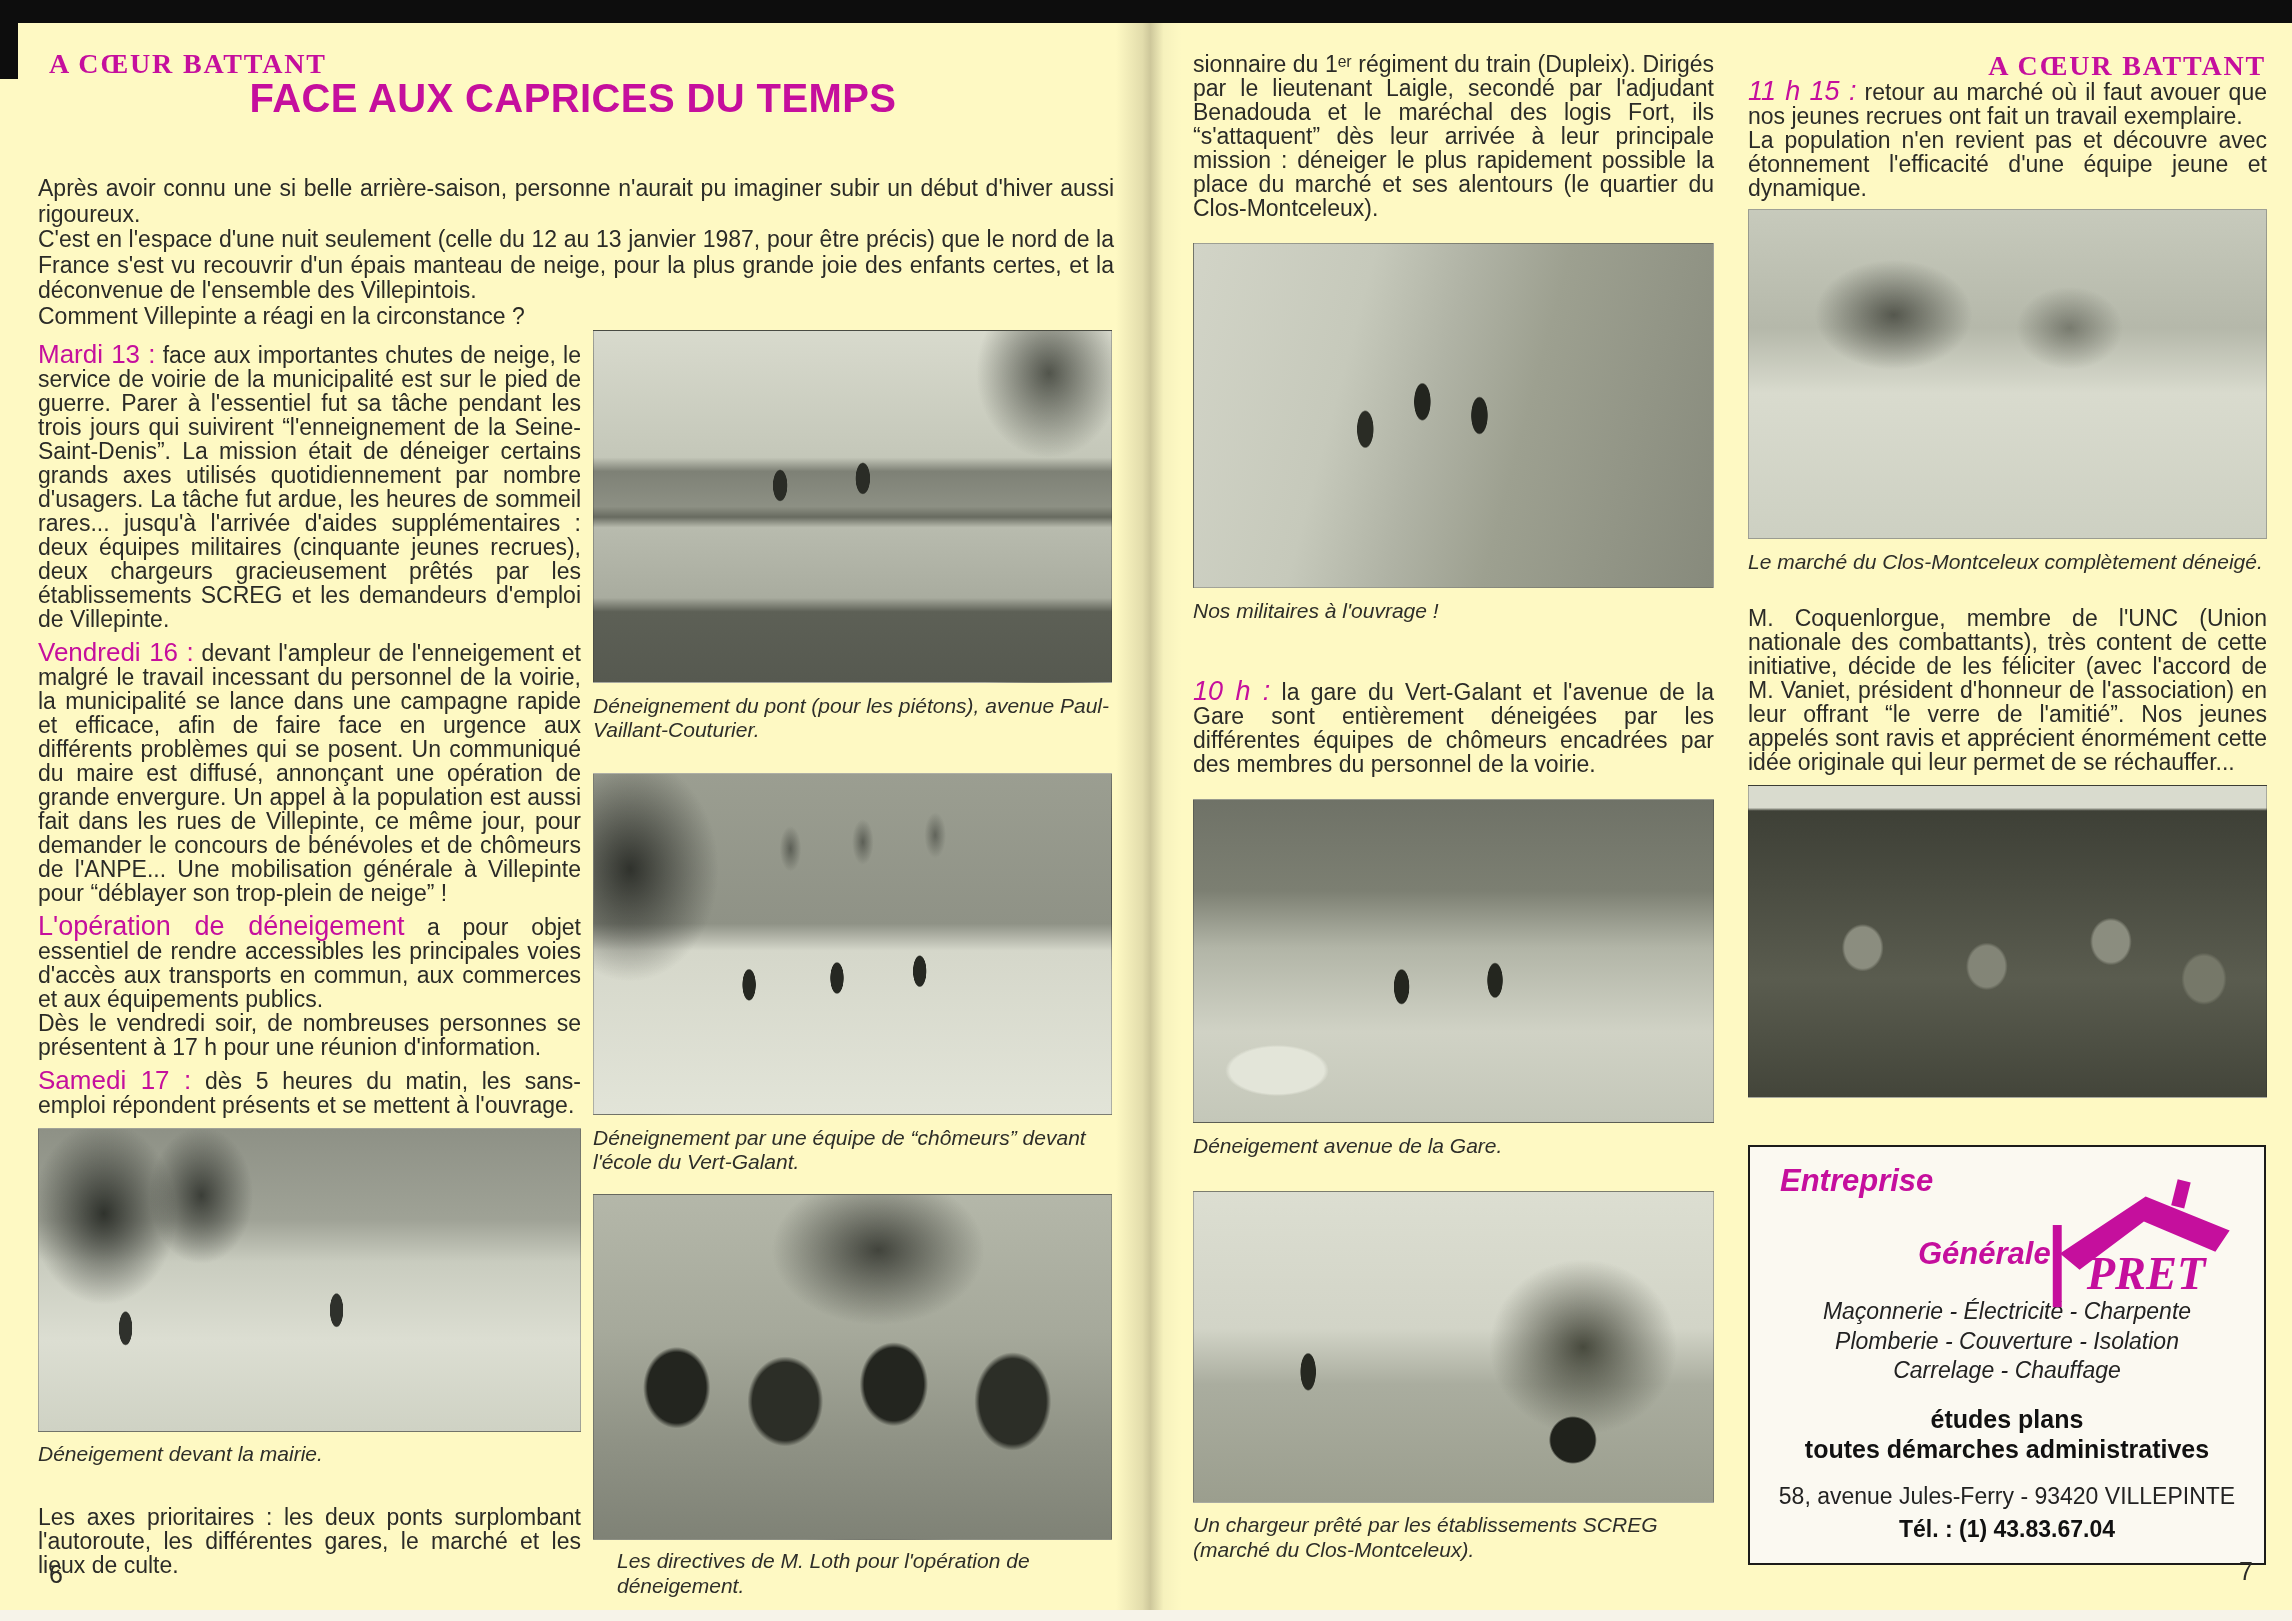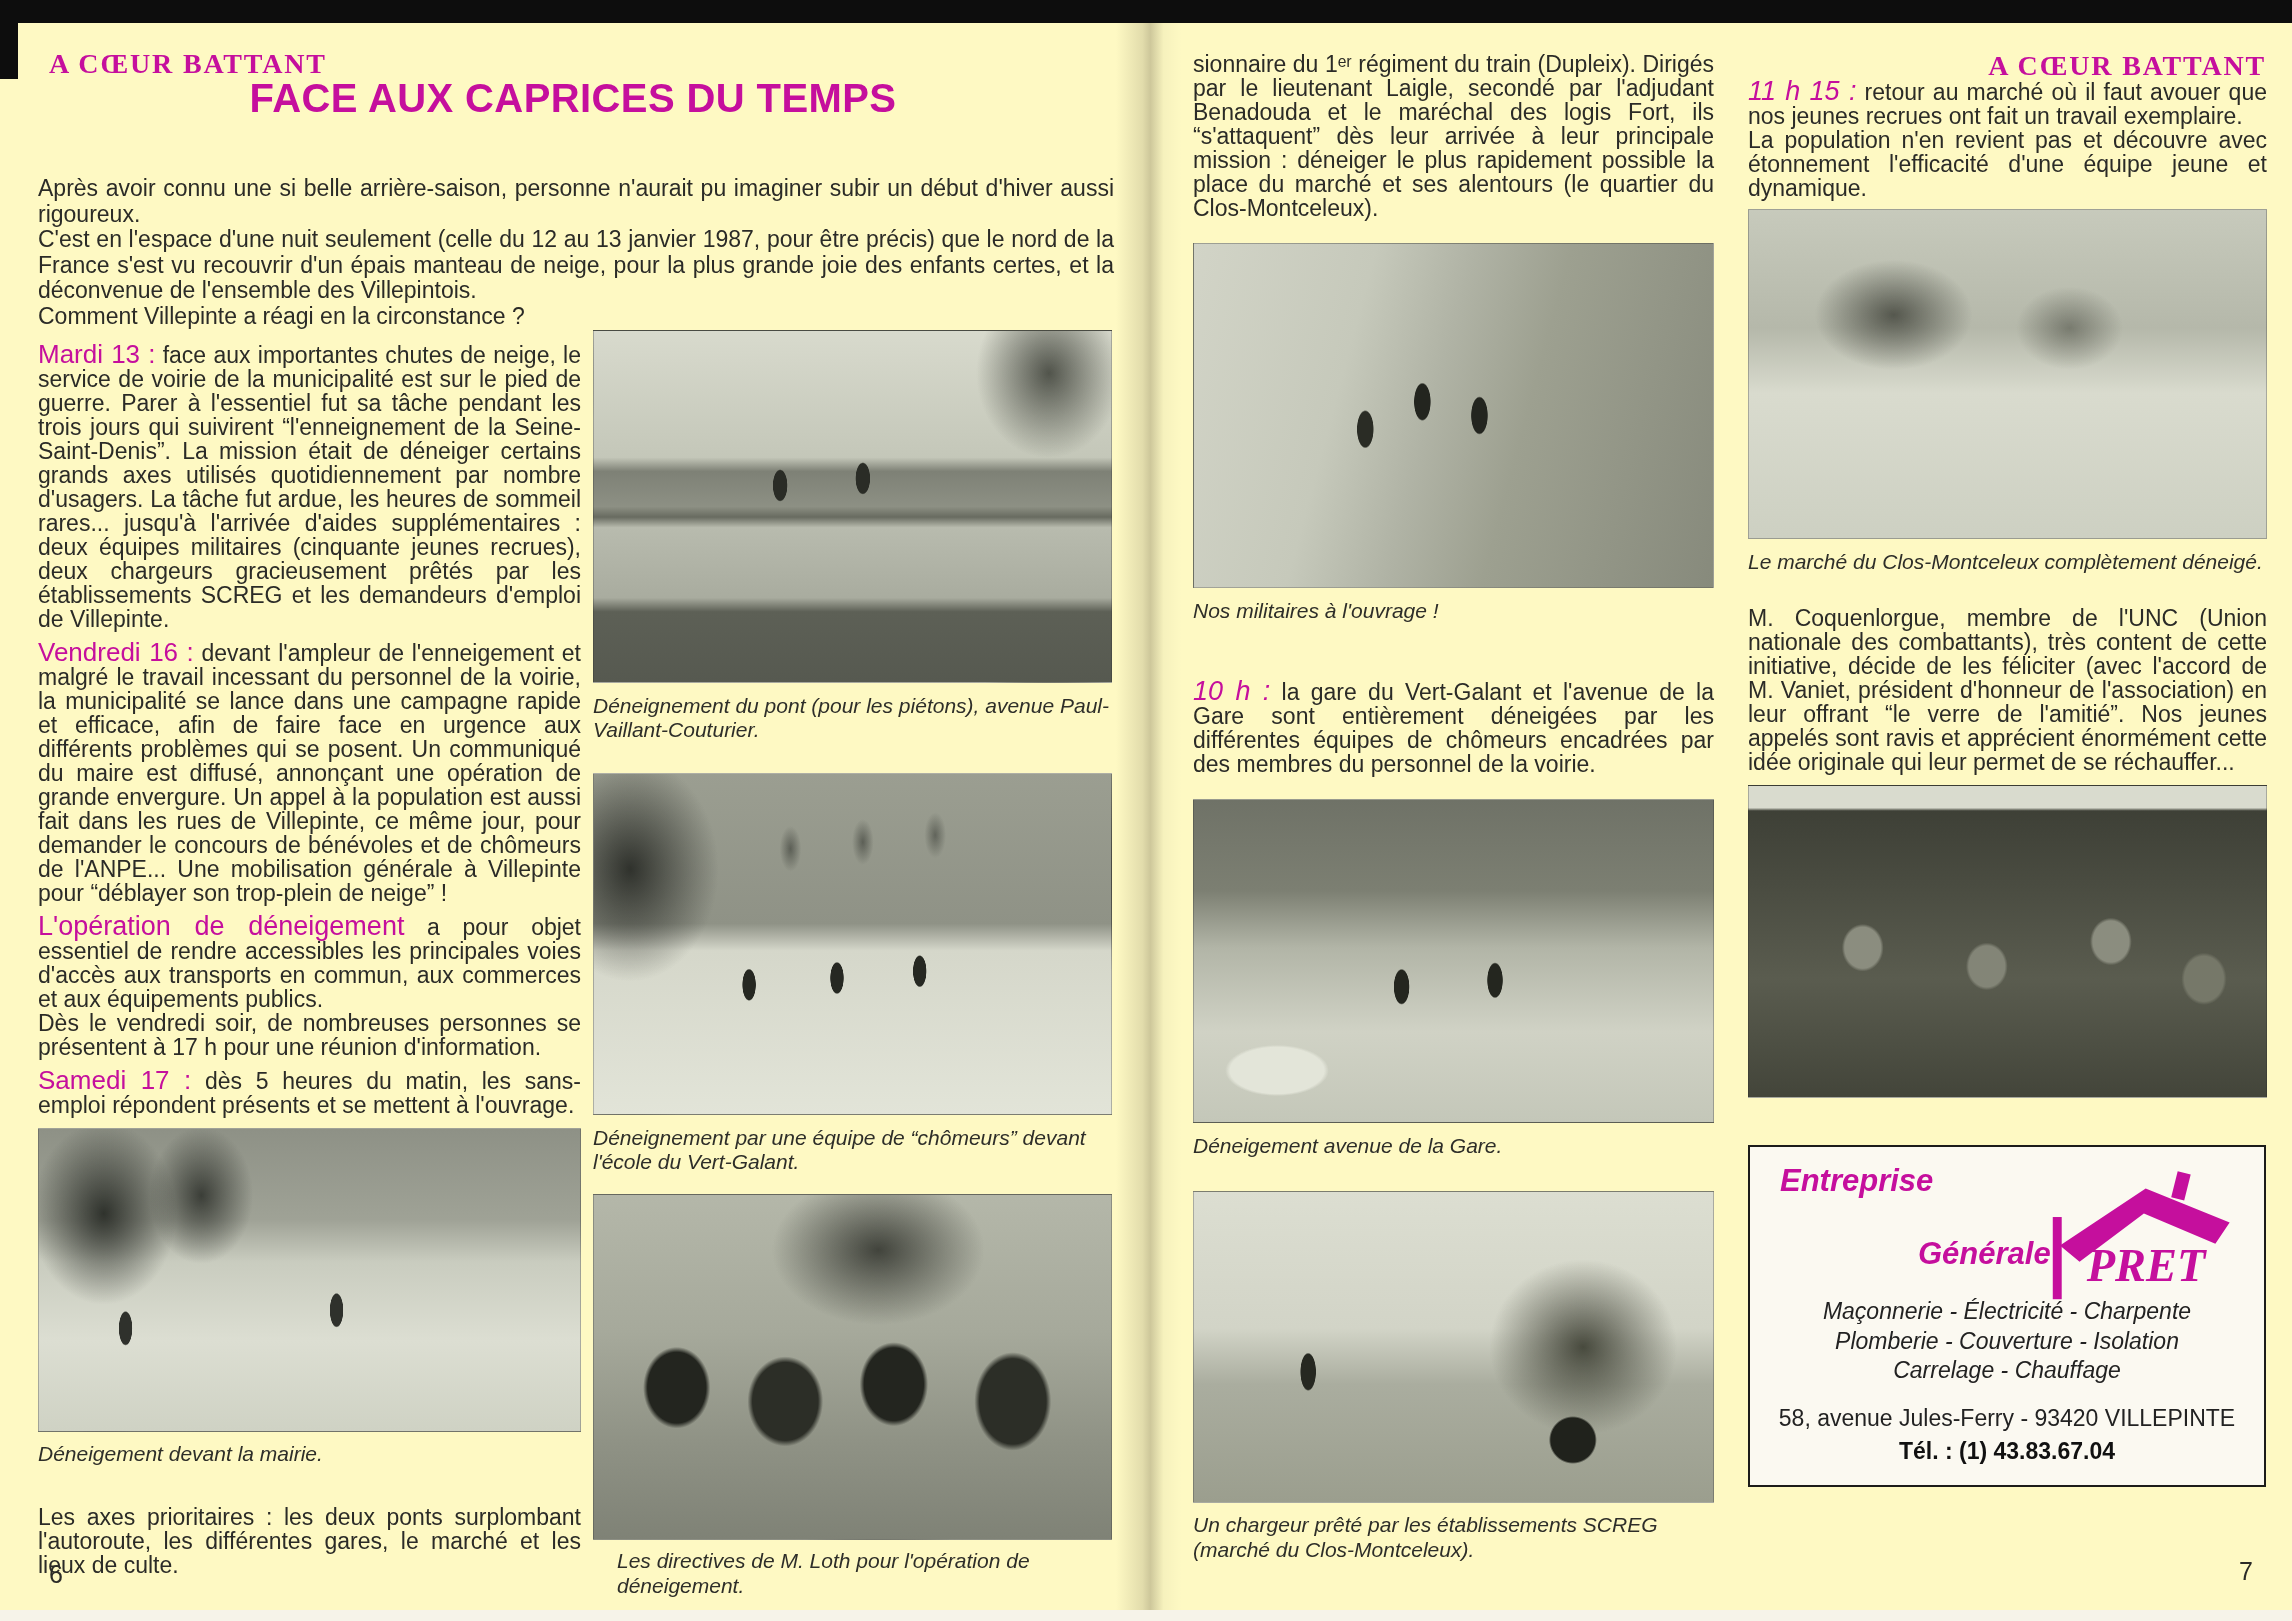--- a/index.html
+++ b/index.html
@@ -98,21 +98,21 @@
     linear-gradient(to bottom,#3a3c33 0%,#4a4c41 32%,#5a5c4f 62%,#43453a 100%);}
 
   
   .adbox{
     margin-top:47px; border:2.7px solid #1c1c1a; background:#fbf9f1;
     box-sizing:border-box; width:518px; padding:16px 18px 19.7px 18px; text-align:center;
   }
   .ad-top{position:relative; height:134px; text-align:left;}
   .ad-name1{font-style:italic; font-weight:bold; font-size:31px; color:#c50f9d; position:absolute; left:12px; top:0;}
   .ad-name2{font-style:italic; font-weight:bold; font-size:31px; color:#c50f9d; position:absolute; left:150px; top:73px;}
-  .ad-logo{position:absolute; right:0; top:4px;}
+  .ad-logo{position:absolute; right:0; top:12px;}
   .ad-services{font-style:italic; font-size:23px; line-height:29.6px; color:#222;}
   .ad-bold{font-weight:bold; font-size:25px; line-height:30px; color:#111; margin-top:18px;}
   .ad-address{font-size:23px; margin-top:19.7px; color:#222;}
   .ad-phone{font-size:23px; font-weight:bold; margin-top:5.4px; color:#111;}
 </style>
 </head>
 <body>
 
 <div id="canvas">
   <div class="topbar"></div>
@@ -186,19 +186,23 @@
             <rect x="14" y="56" width="10" height="92" fill="#c50f9d"></rect>
             <text x="52" y="128" font-family="Liberation Serif, DejaVu Serif, serif" font-style="italic" font-weight="bold" font-size="52" fill="#c50f9d">PRET</text>
           </svg>
         </span>
       </div>
       <div class="ad-services">
         <div>Maçonnerie - Électricité - Charpente</div>
         <div>Plomberie - Couverture - Isolation</div>
         <div>Carrelage - Chauffage</div>
       </div>
+      <div class="ad-bold">
+        <div>études plans</div>
+        <div>toutes démarches administratives</div>
+      </div>
       <div class="ad-address">58, avenue Jules-Ferry - 93420 VILLEPINTE</div>
       <div class="ad-phone">Tél. : (1) 43.83.67.04</div>
     </div>
   </div>
   <div class="pagenum p7">7</div>
 </div>
 
 
 </body></html>

